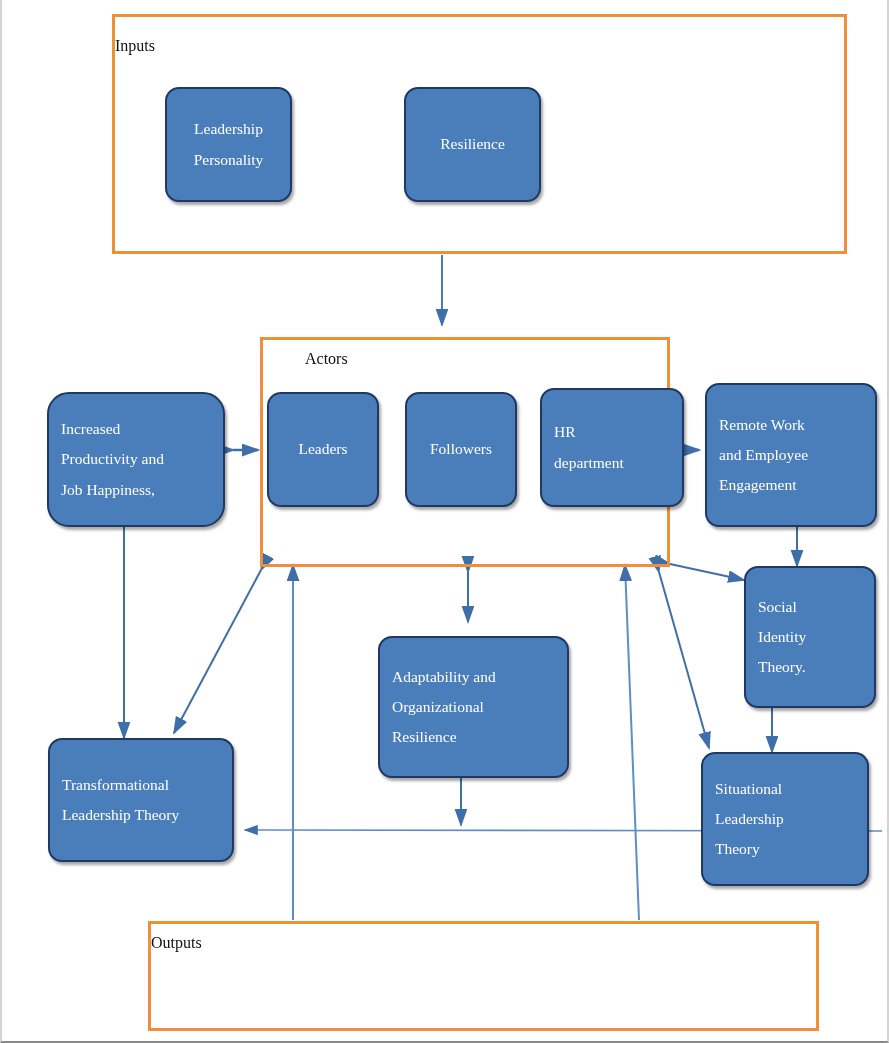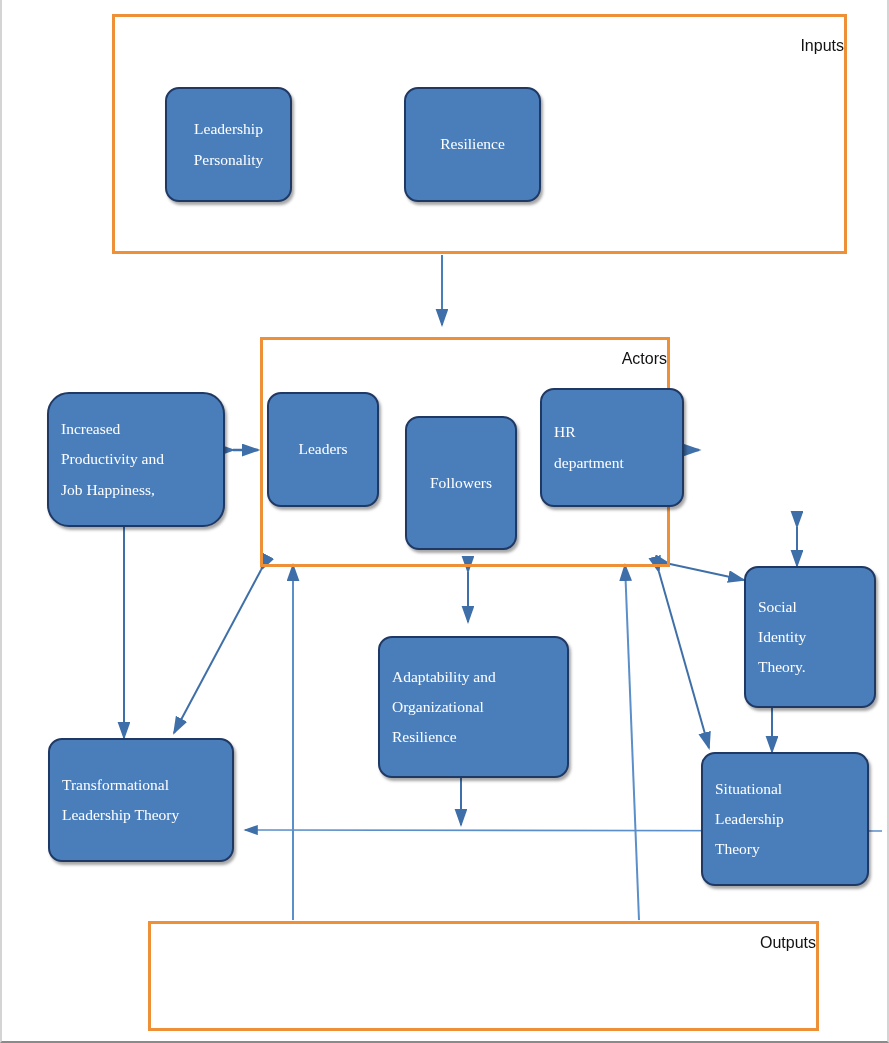--- a/index.html
+++ b/index.html
@@ -30,24 +30,24 @@
   .group-box {
     position: absolute;
     border: 3px solid #ED9038;
     box-sizing: border-box;
     background: transparent;
   }
   .group-title {
     position: absolute;
     left: 0;
     right: 0;
-    text-align: right;
+    text-align: left;
     font-size: 16px;
     color: #111111;
-    font-family: Liberation Sans, sans-serif;
+    font-family: Liberation Serif, serif;
   }
   .node {
     position: absolute;
     box-sizing: border-box;
     background: #4A7EBB;
     border: 2px solid #1F3864;
     border-radius: 14px;
     box-shadow: 2px 3px 3px rgba(0,0,0,0.35);
     color: #ffffff;
     font-size: 15.5px;
@@ -149,35 +149,40 @@
 
 
   <div class="group-box" style="left:258px; top:337px; width:410px; height:230px;">
     <div class="group-title" style="top:10px;padding-left:42px;">Actors</div>
   </div>
 
   <div class="node centered" style="left:265px; top:392px; width:112px; height:115px;">
     <span class="line">Leaders</span>
   </div>
 
-  <div class="node centered" style="left:403px; top:392px; width:112px; height:134px;margin-top:24px;">
+  <div class="node centered" style="left:403px; top:392px; width:112px; height:115px;">
     <span class="line">Followers</span>
   </div>
 
   <div class="node lefty" style="left:538px; top:388px; width:144px; height:119px;">
     <span class="line">HR</span>
     <span class="line">department</span>
   </div>
 
   <div class="node lefty" style="left:45px; top:392px; width:178px; height:135px;border-radius:22px;">
     <span class="line">Increased</span>
     <span class="line">Productivity and</span>
     <span class="line">Job Happiness,</span>
   </div>
 
+  <div class="node lefty" style="left:703px; top:383px; width:172px; height:144px;">
+    <span class="line">Remote Work</span>
+    <span class="line">and Employee</span>
+    <span class="line">Engagement</span>
+  </div>
 
   <div class="node lefty" style="left:742px; top:566px; width:132px; height:142px;">
     <span class="line">Social</span>
     <span class="line">Identity</span>
     <span class="line">Theory.</span>
   </div>
 
   <div class="node lefty" style="left:376px; top:636px; width:191px; height:142px;">
     <span class="line">Adaptability and</span>
     <span class="line">Organizational</span>

